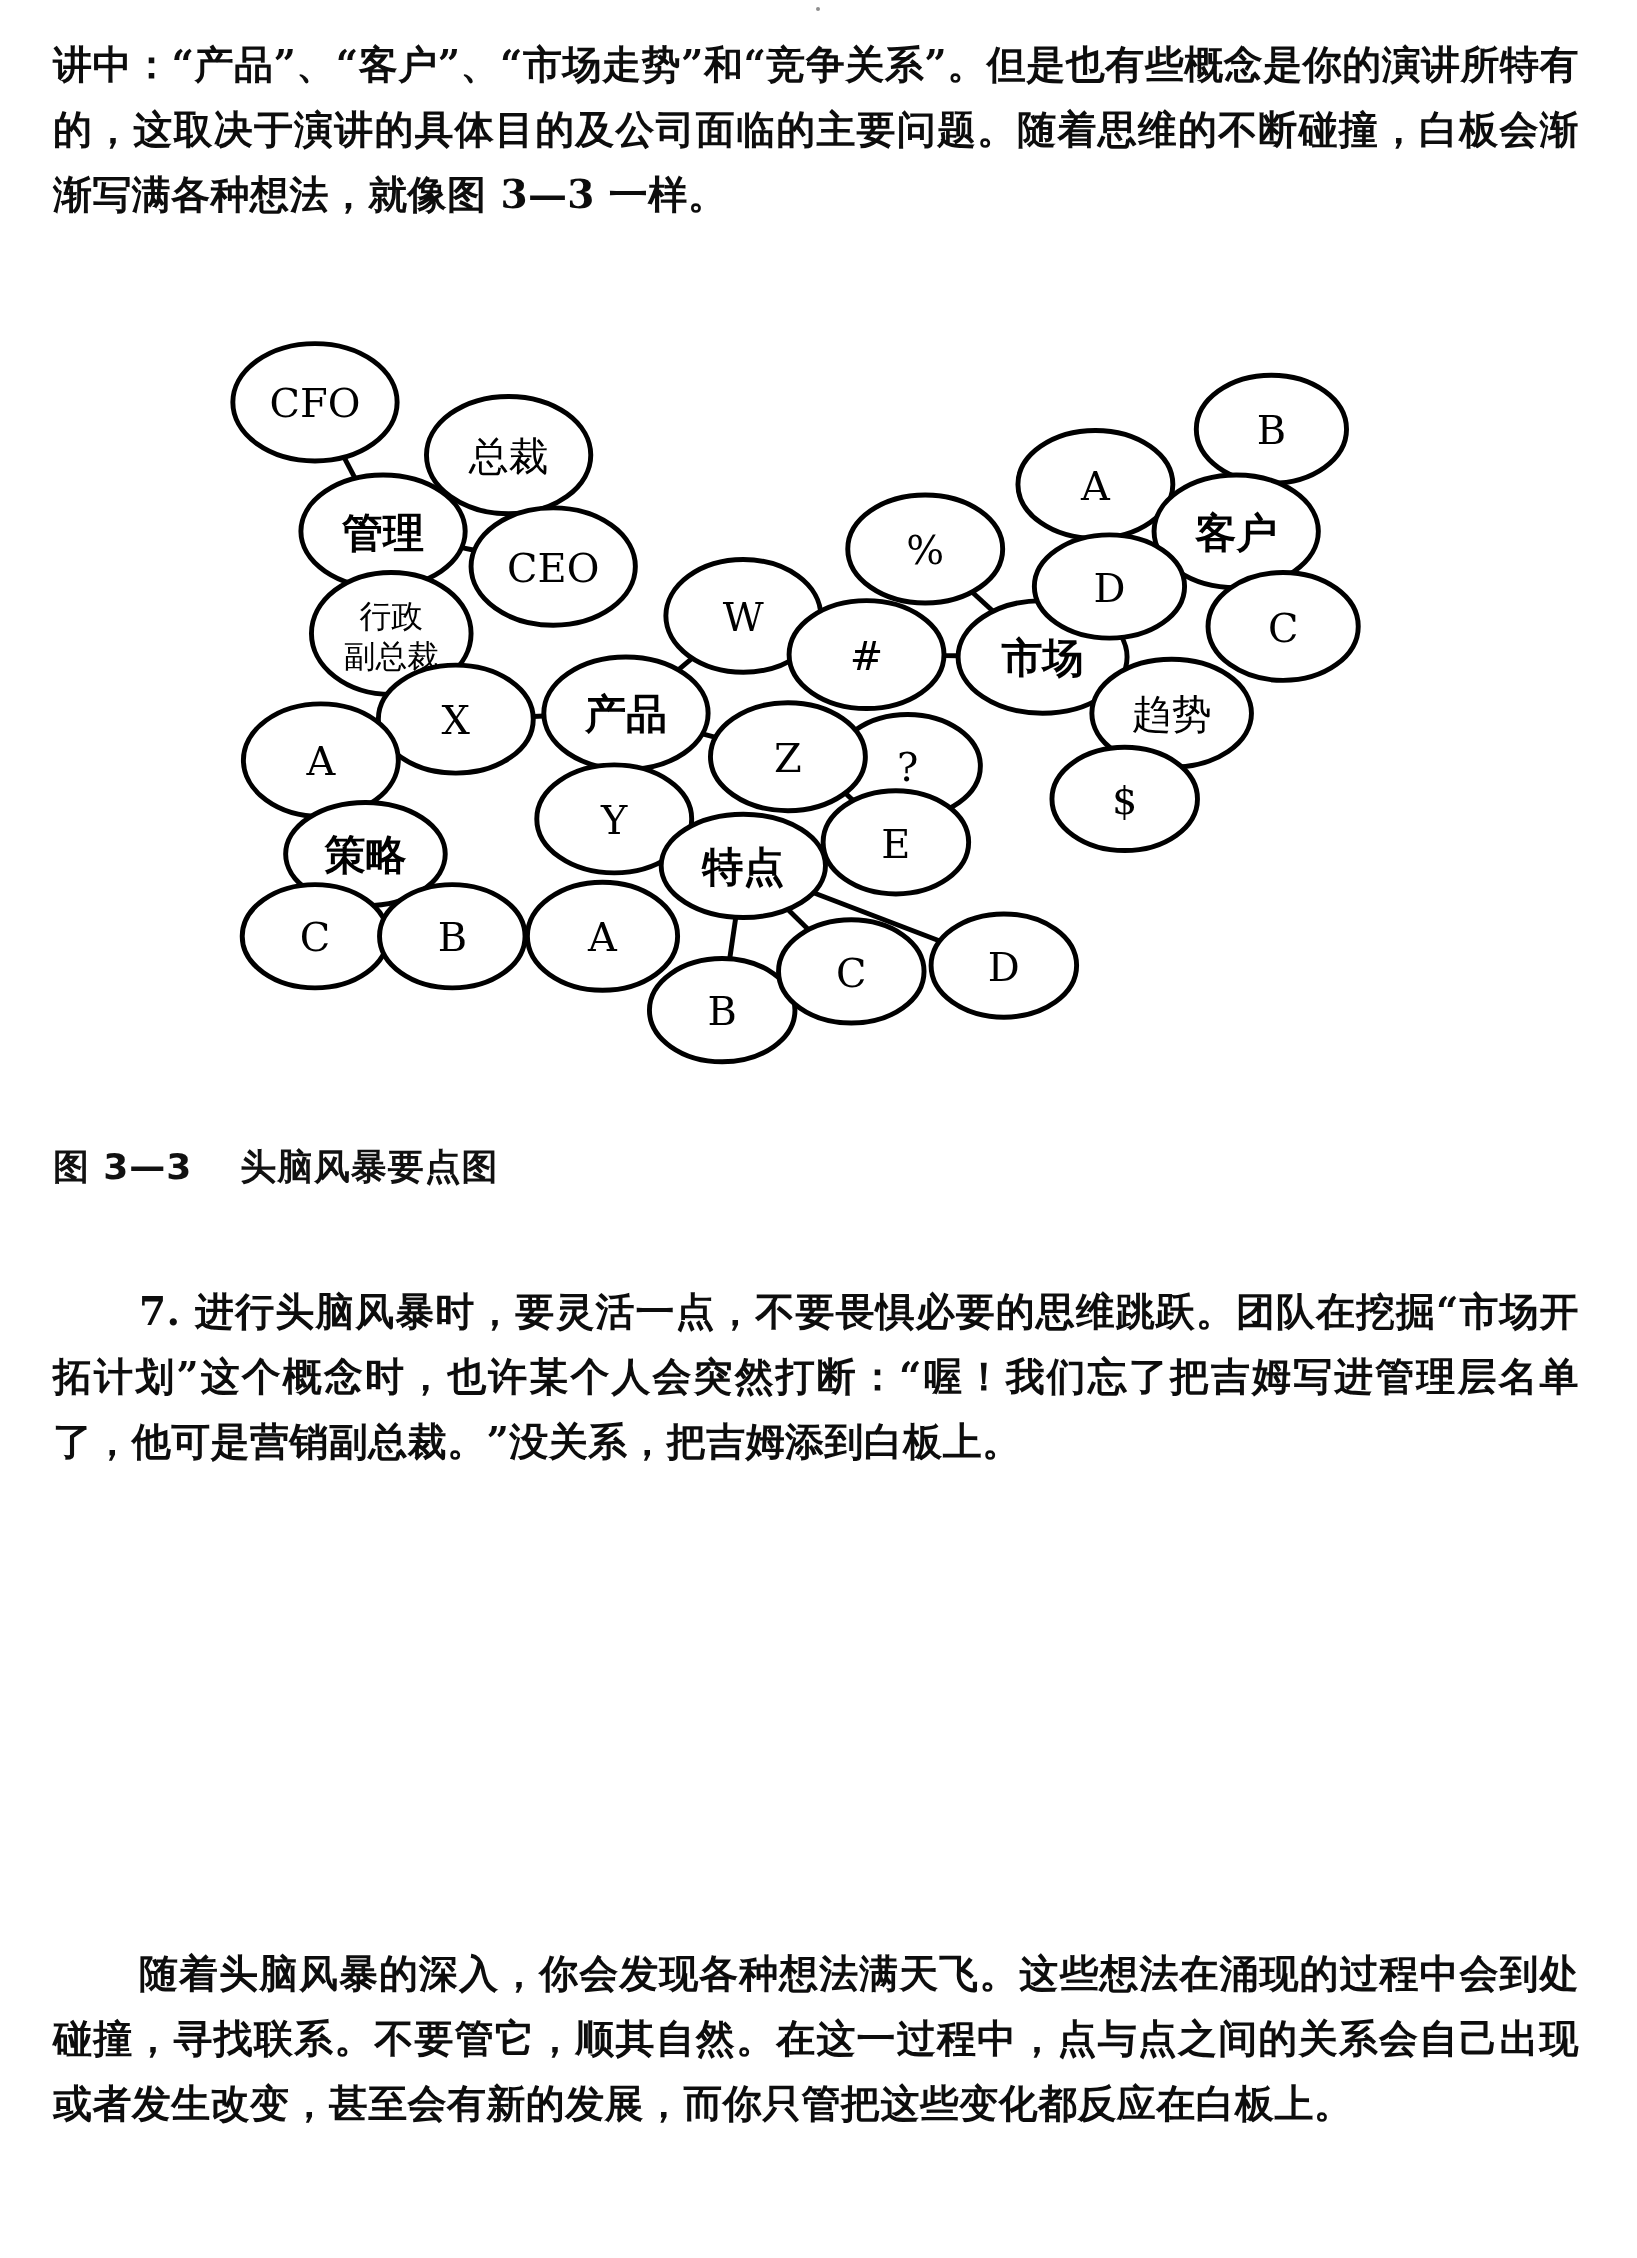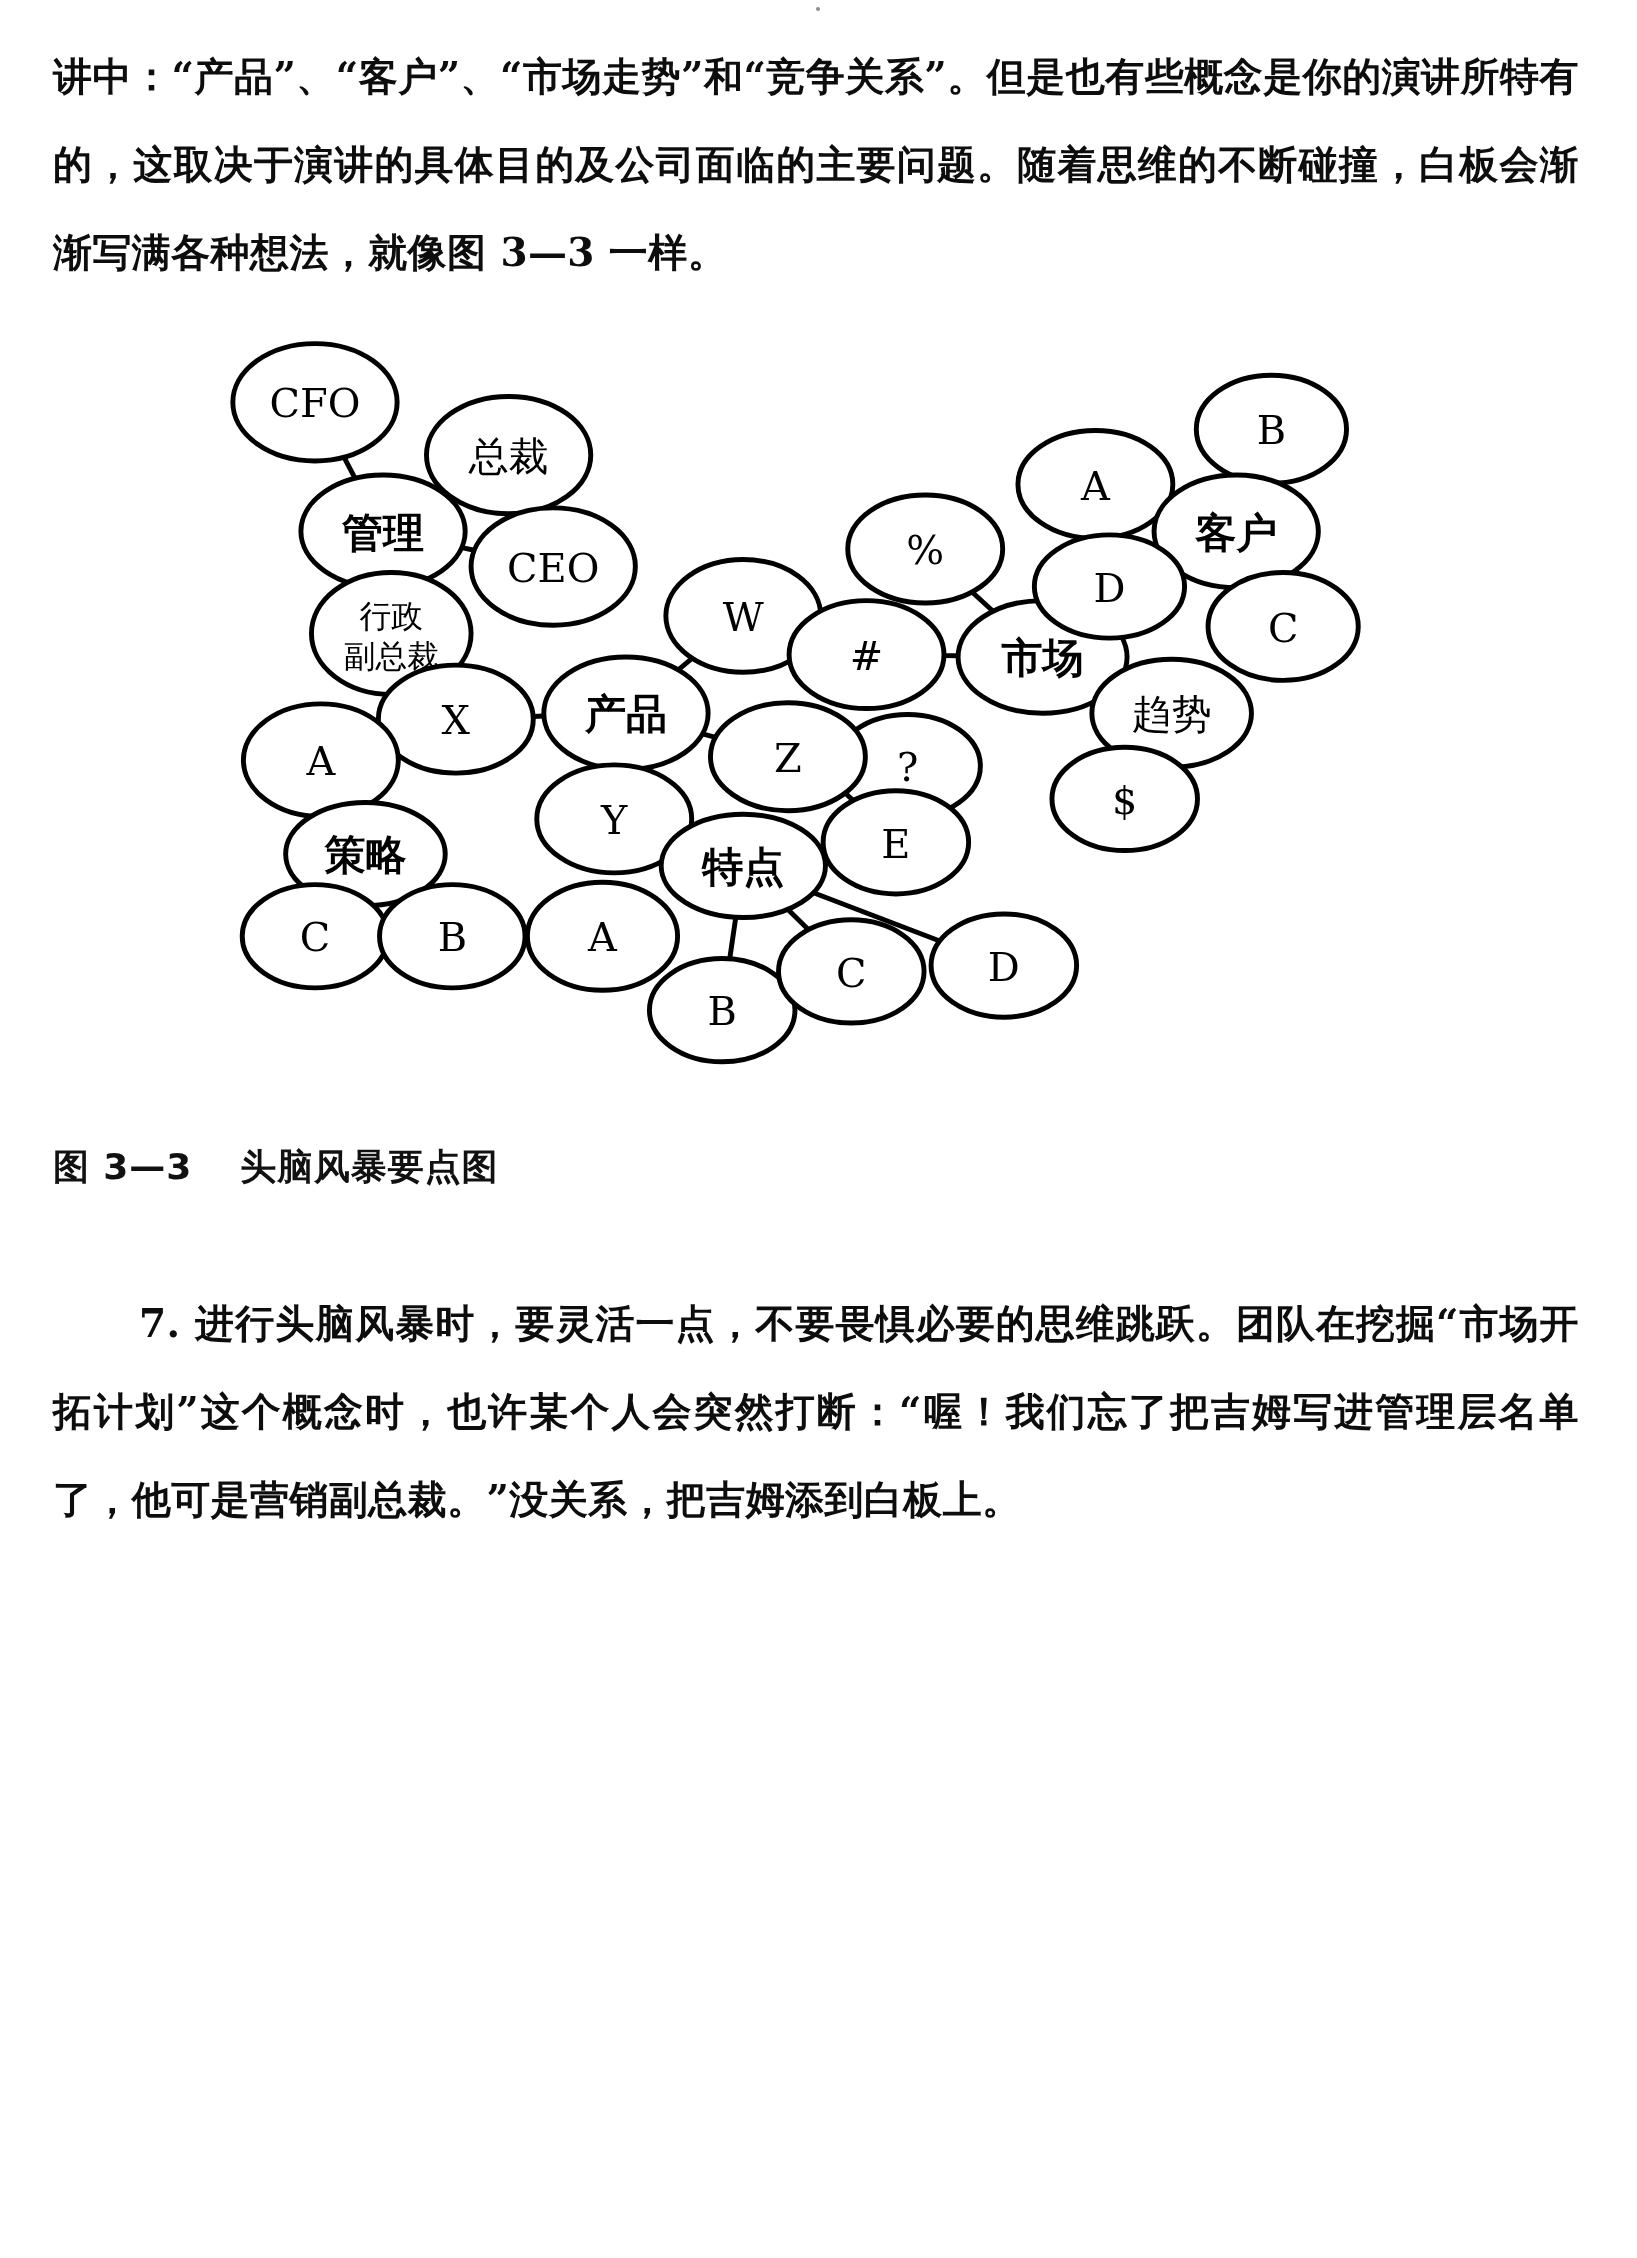--- a/index.html
+++ b/index.html
@@ -12,21 +12,21 @@
   }
   .page{
     position:absolute;inset:0;
     padding:0;
   }
 
   
   .para{
     position:absolute;
     font-size:39px;
-    line-height:88px;
+    line-height:65px;
     letter-spacing:0.4px;
     color:#0d0d0d;
     font-weight:600;
     white-space:pre-wrap;
     text-align:justify;
   }
   .para.first{ left:53px; top:32px; width:1526px; }
   .para.p7   { left:53px; top:1279px; width:1526px; }
   .para.p8   { left:53px; top:1676px; width:1526px; }
   .para.p9   { left:53px; top:1941px; width:1526px; }
@@ -240,17 +240,18 @@
     </svg>
   </div>
 
   <div class="cap">
     <span>图 3—3</span><span class="gap"></span><span>头脑风暴要点图</span>
   </div>
 
   <div class="para p7 ind"><span class="hdr-bold">7. 进行头脑风暴时，要灵活一点，不要畏惧必要的思维跳跃。</span><span>团队在挖掘“市场开拓计划”这个概念时，也许某个人会突然打断：“喔！我们忘了把吉姆写进管理层名单了，他可是营销副总裁。”没关系，把吉姆添到白板上。</span></div>
 
 
+  <div class="para p9 ind">随着头脑风暴的深入，你会发现各种想法满天飞。这些想法在涌现的过程中会到处碰撞，寻找联系。不要管它，顺其自然。在这一过程中，点与点之间的关系会自己出现或者发生改变，甚至会有新的发展，而你只管把这些变化都反应在白板上。</div>
 
   <div class="dot" style="left:816px;top:7px;"></div>
 
 </div>
 
 
 </body></html>

